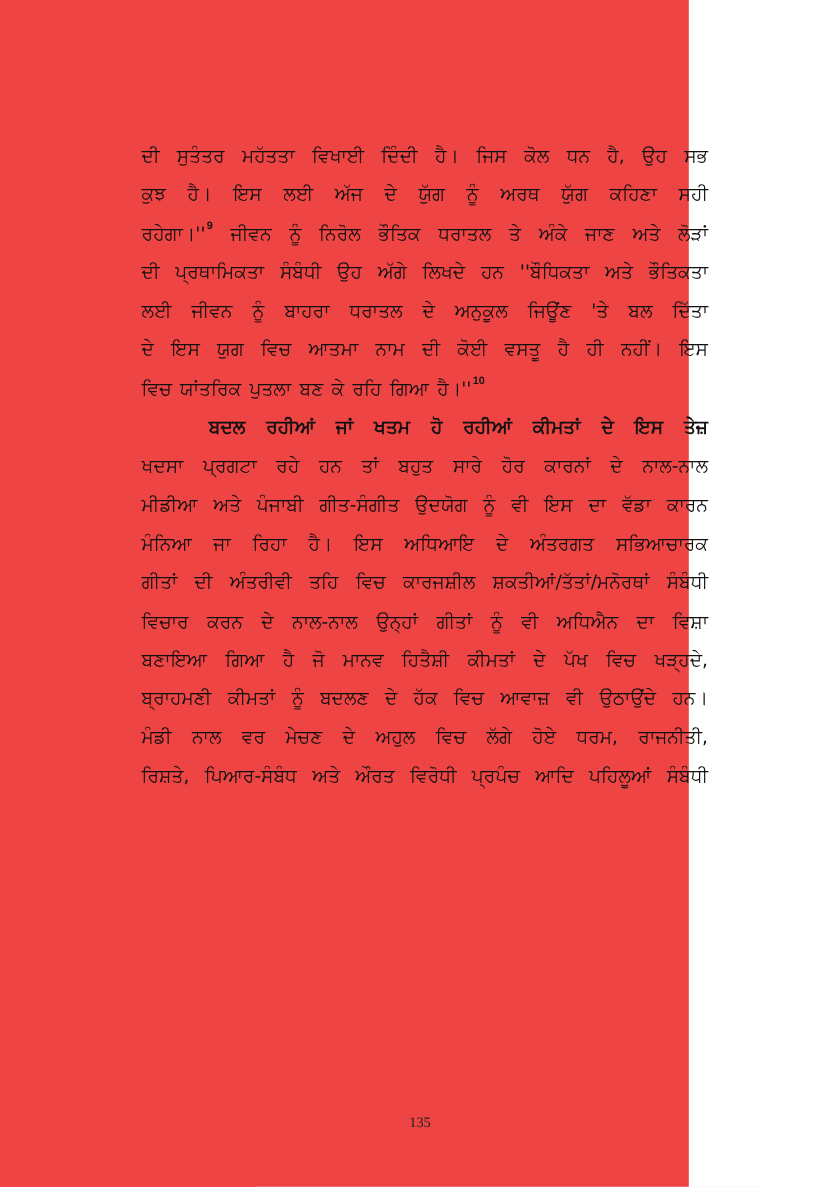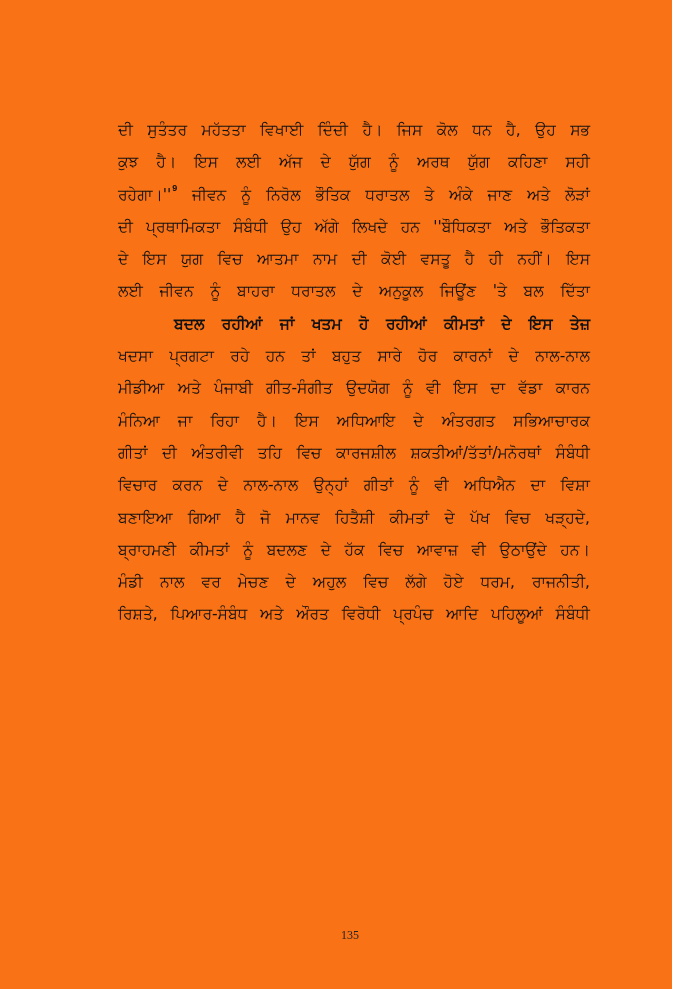--- a/index.html
+++ b/index.html
@@ -10,23 +10,23 @@
     body {
       width: 700px;
       height: 989px;
       position: relative;
       overflow: hidden;
       color: #111111;
     }
     .page {
       position: absolute;
       left: 0; top: 0;
-      width: 672px;
+      width: 574px;
       height: 989px;
-      background: #f97316;
+      background: #ef4444;
     }
     .text-block {
       position: absolute;
       left: 118px;
       top: 114px;
       width: 472px;
     }
     .line {
       display: block;
       height: 32.3px;
@@ -67,22 +67,23 @@
 </head>
 <body>
 
 <div class="page">
   <div class="text-block">
 
     <span class="line">ਦੀ ਸੁਤੰਤਰ ਮਹੱਤਤਾ ਵਿਖਾਈ ਦਿੰਦੀ ਹੈ। ਜਿਸ ਕੋਲ ਧਨ ਹੈ, ਉਹ ਸਭ</span>
     <span class="line">ਕੁਝ ਹੈ। ਇਸ ਲਈ ਅੱਜ ਦੇ ਯੁੱਗ ਨੂੰ ਅਰਥ ਯੁੱਗ ਕਹਿਣਾ ਸਹੀ</span>
     <span class="line"><span>ਰਹੇਗਾ।''</span><sup class="fn">9</sup><span> ਜੀਵਨ ਨੂੰ ਨਿਰੋਲ ਭੌਤਿਕ ਧਰਾਤਲ ਤੇ ਅੰਕੇ ਜਾਣ ਅਤੇ ਲੋੜਾਂ</span></span>
     <span class="line">ਦੀ ਪ੍ਰਥਾਮਿਕਤਾ ਸੰਬੰਧੀ ਉਹ ਅੱਗੇ ਲਿਖਦੇ ਹਨ ''ਬੌਧਿਕਤਾ ਅਤੇ ਭੌਤਿਕਤਾ</span>
+    <span class="line">ਲਈ ਜੀਵਨ ਨੂੰ ਬਾਹਰਾ ਧਰਾਤਲ ਦੇ ਅਨੁਕੂਲ ਜਿਊਂਣ 'ਤੇ ਬਲ ਦਿੱਤਾ</span>
     <span class="line">ਦੇ ਇਸ ਯੁਗ ਵਿਚ ਆਤਮਾ ਨਾਮ ਦੀ ਕੋਈ ਵਸਤੂ ਹੈ ਹੀ ਨਹੀਂ। ਇਸ</span>
-    <span class="line">ਲਈ ਜੀਵਨ ਨੂੰ ਬਾਹਰਾ ਧਰਾਤਲ ਦੇ ਅਨੁਕੂਲ ਜਿਊਂਣ 'ਤੇ ਬਲ ਦਿੱਤਾ</span>
+    <span class="line last"><span>ਵਿਚ ਯਾਂਤਰਿਕ ਪੁਤਲਾ ਬਣ ਕੇ ਰਹਿ ਗਿਆ ਹੈ।''</span><sup class="fn">10</sup></span>
 
     <span class="line indent">ਬਦਲ ਰਹੀਆਂ ਜਾਂ ਖਤਮ ਹੋ ਰਹੀਆਂ ਕੀਮਤਾਂ ਦੇ ਇਸ ਤੇਜ਼</span>
     <span class="line">ਖਦਸਾ ਪ੍ਰਗਟਾ ਰਹੇ ਹਨ ਤਾਂ ਬਹੁਤ ਸਾਰੇ ਹੋਰ ਕਾਰਨਾਂ ਦੇ ਨਾਲ-ਨਾਲ</span>
     <span class="line">ਮੀਡੀਆ ਅਤੇ ਪੰਜਾਬੀ ਗੀਤ-ਸੰਗੀਤ ਉਦਯੋਗ ਨੂੰ ਵੀ ਇਸ ਦਾ ਵੱਡਾ ਕਾਰਨ</span>
     <span class="line">ਮੰਨਿਆ ਜਾ ਰਿਹਾ ਹੈ। ਇਸ ਅਧਿਆਇ ਦੇ ਅੰਤਰਗਤ ਸਭਿਆਚਾਰਕ</span>
     <span class="line">ਗੀਤਾਂ ਦੀ ਅੰਤਰੀਵੀ ਤਹਿ ਵਿਚ ਕਾਰਜਸ਼ੀਲ ਸ਼ਕਤੀਆਂ/ਤੱਤਾਂ/ਮਨੋਰਥਾਂ ਸੰਬੰਧੀ</span>
     <span class="line">ਵਿਚਾਰ ਕਰਨ ਦੇ ਨਾਲ-ਨਾਲ ਉਨ੍ਹਾਂ ਗੀਤਾਂ ਨੂੰ ਵੀ ਅਧਿਐਨ ਦਾ ਵਿਸ਼ਾ</span>
     <span class="line">ਬਣਾਇਆ ਗਿਆ ਹੈ ਜੋ ਮਾਨਵ ਹਿਤੈਸ਼ੀ ਕੀਮਤਾਂ ਦੇ ਪੱਖ ਵਿਚ ਖੜ੍ਹਦੇ,</span>
     <span class="line">ਬ੍ਰਾਹਮਣੀ ਕੀਮਤਾਂ ਨੂੰ ਬਦਲਣ ਦੇ ਹੱਕ ਵਿਚ ਆਵਾਜ਼ ਵੀ ਉਠਾਉਂਦੇ ਹਨ।</span>
     <span class="line">ਮੰਡੀ ਨਾਲ ਵਰ ਮੇਚਣ ਦੇ ਅਹੁਲ ਵਿਚ ਲੱਗੇ ਹੋਏ ਧਰਮ, ਰਾਜਨੀਤੀ,</span>

